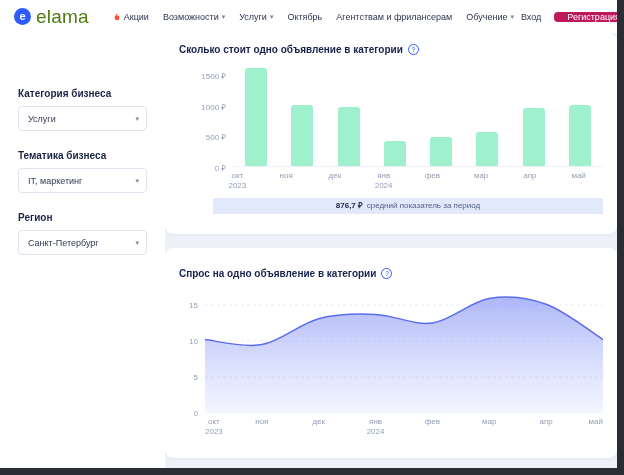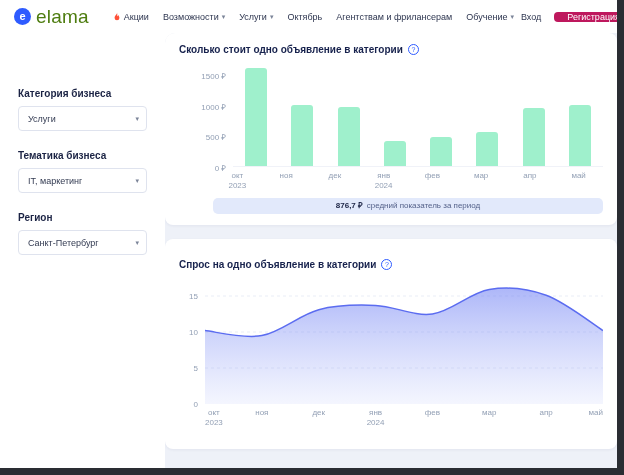--- a/index.html
+++ b/index.html
@@ -37,21 +37,21 @@
   .info-icon { width:11px; height:11px; border:1px solid #2e5bff; border-radius:50%; color:#2e5bff; font-size:7px; line-height:9px; text-align:center; cursor:pointer; flex:0 0 auto; }
 
   
   .bar-chart-row { display:flex;margin-left:20px; }
   .bar-yaxis { position:relative; width:34px; height:104px; flex:0 0 auto; }
   .bar-yaxis span, .area-yaxis span { position:absolute; right:7px; transform:translateY(50%); font-size:8px; color:#93a0b5; white-space:nowrap; }
   .bar-plot { flex:1; height:104px; display:flex; justify-content:space-around; align-items:flex-end; border-bottom:1px solid #f0f2f8; }
   .bar { width:22px; border-radius:3px 3px 0 0; }
   .bar-xaxis { display:flex; justify-content:space-around; margin-left:34px; margin-top:4px; height:20px; }
   .xlab { width:22px; text-align:center; font-size:8px; color:#93a0b5; line-height:1.25; white-space:nowrap; }
-  .avg-banner { margin:7px 0 0 34px; height:16px; line-height:16px; background:#e2e9fb; border-radius:5px; text-align:center; font-size:8px; color:#55628a; }
+  .avg-banner { margin:7px 0 9px 34px; height:16px; line-height:16px; background:#e2e9fb; border-radius:0; text-align:center; font-size:8px; color:#55628a; }
   .avg-value { font-weight:bold; color:#1b2344; margin-right:4px; }
 
   
   .area-chart-row { display:flex; }
   .area-yaxis { position:relative; width:26px; height:126px; flex:0 0 auto; }
   .area-plot { flex:1; position:relative; }
   .area-plot svg { display:block; width:100%; height:126px; }
   #area-grid line { stroke:#e9edf6; stroke-width:1; stroke-dasharray:3 3; }
   .area-xaxis { position:relative; margin-left:26px; margin-top:4px; height:20px; }
   .axlab { position:absolute; top:0; font-size:8px; color:#93a0b5; line-height:1.25; white-space:nowrap; text-align:center; }

